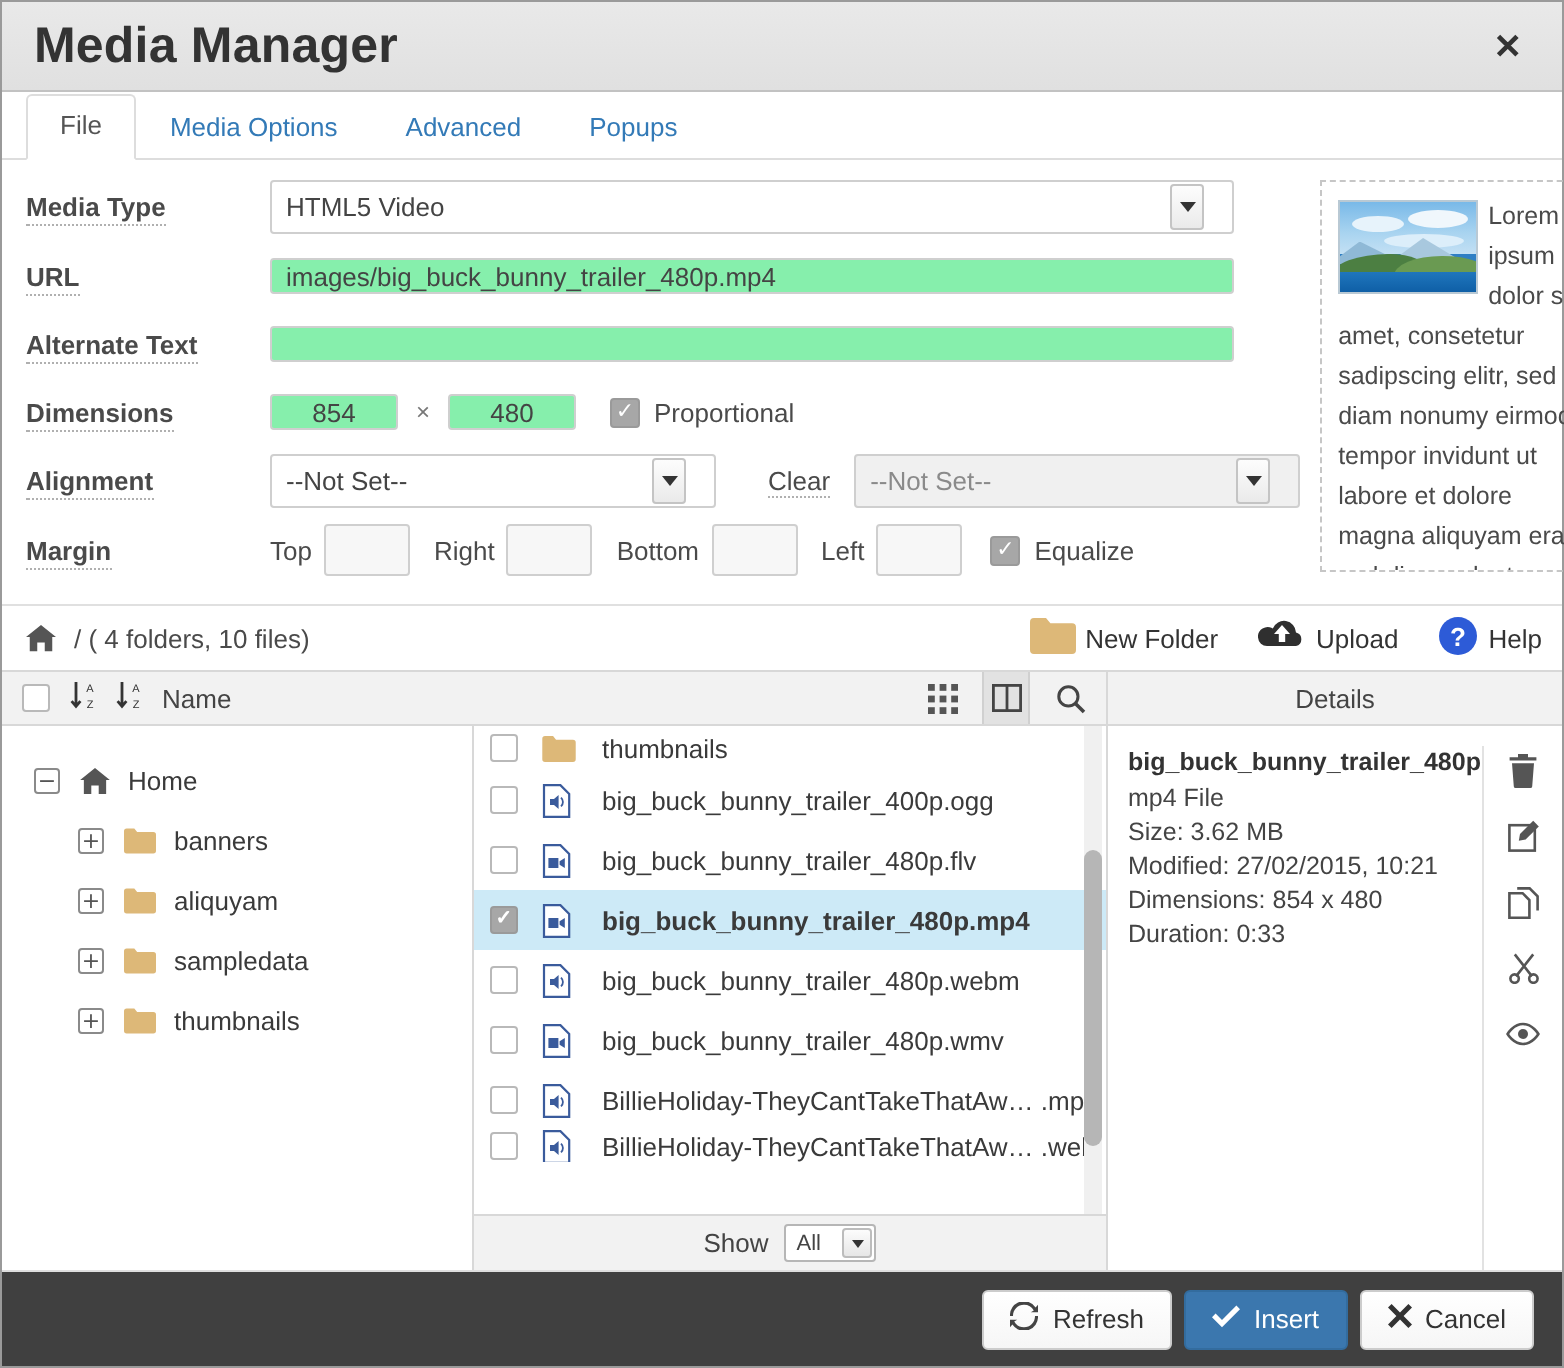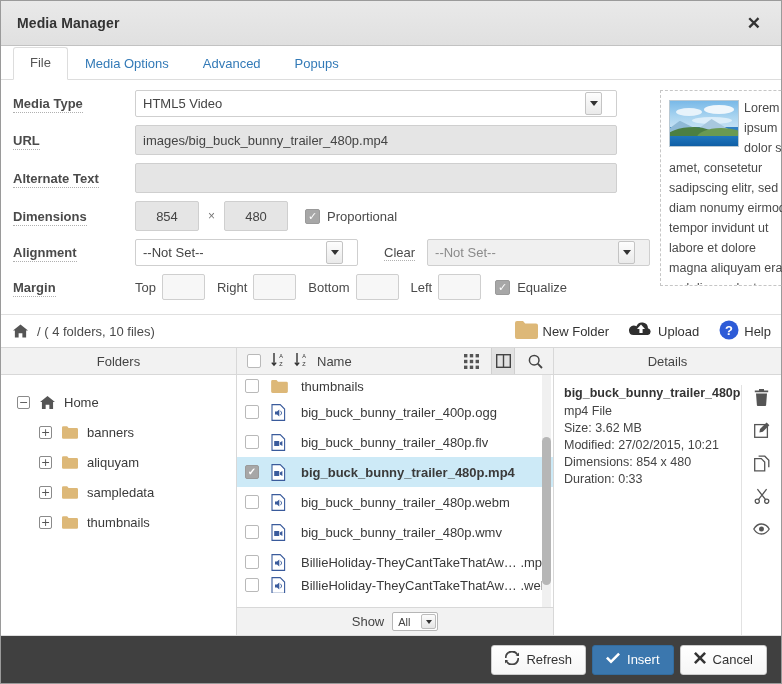--- a/index.html
+++ b/index.html
@@ -22,21 +22,21 @@
 
   
   .titlebar {
     height: 45px; flex: 0 0 45px;
     background: linear-gradient(#e9e9e9,#e0e0e0);
     border-bottom: 1px solid #c2c2c2;
     display: flex; align-items: center;
     padding: 0 16px;
   }
   .title-text {
-    font-size: 14px; font-weight: bold; color: #333;
+    font-size: 25px; font-weight: bold; color: #333;
     flex: 1; letter-spacing: 0.1px;
   }
   .close-x {
     font-size: 17px; font-weight: bold; color: #333;
     cursor: pointer; padding: 0 4px; line-height: 1;
   }
 
   
   .tabbar {
     height: 34px; flex: 0 0 34px;
@@ -79,23 +79,23 @@
   .flabel {
     width: 122px; flex: 0 0 122px;
     font-size: 13px; color: #4a4a4a;
   }
   .flabel span {
     border-bottom: 1px dotted #b0b0b0;
     padding-bottom: 1px;
     font-weight: bold;
   }
   .inp {
-    height: 30px;
+    height: 18px;
     border: 1px solid #cfcfcf;
-    background: #e5e5e5;
+    background: #86efac;
     border-radius: 2px;
     padding: 0 7px;
     font-family: "Liberation Sans", sans-serif;
     font-size: 13px;
     color: #444;
     outline: none;
   }
   .inp-wide { width: 482px; }
   .sel {
     height: 27px;
@@ -525,21 +525,20 @@
         <svg width="20" height="20" viewBox="0 0 20 20">
             <circle cx="10" cy="10" r="9.5" fill="#2d5bd7"></circle>
             <text x="10" y="15" font-size="13" font-weight="bold" fill="#fff" text-anchor="middle" font-family="Liberation Sans, sans-serif">?</text>
           </svg>
       </span>
       <span>Help</span>
     </div>
   </div>
 
   <div class="panels-head">
-    <div class="ph-folders">Folders</div>
     <div class="ph-files">
       <div class="fchk" style="margin-right:2px;"></div>
       <span>
         <svg width="15" height="16" viewBox="0 0 15 16">
             <path stroke="#333" stroke-width="1.4" fill="none" d="M3 1v12M.8 10.6L3 13.2l2.2-2.6"></path>
             <text x="10" y="6" font-size="5.5" fill="#333" text-anchor="middle" font-family="Liberation Sans, sans-serif">A</text>
             <text x="10" y="14" font-size="5.5" fill="#333" text-anchor="middle" font-family="Liberation Sans, sans-serif">Z</text>
           </svg>
       </span>
       <span>

